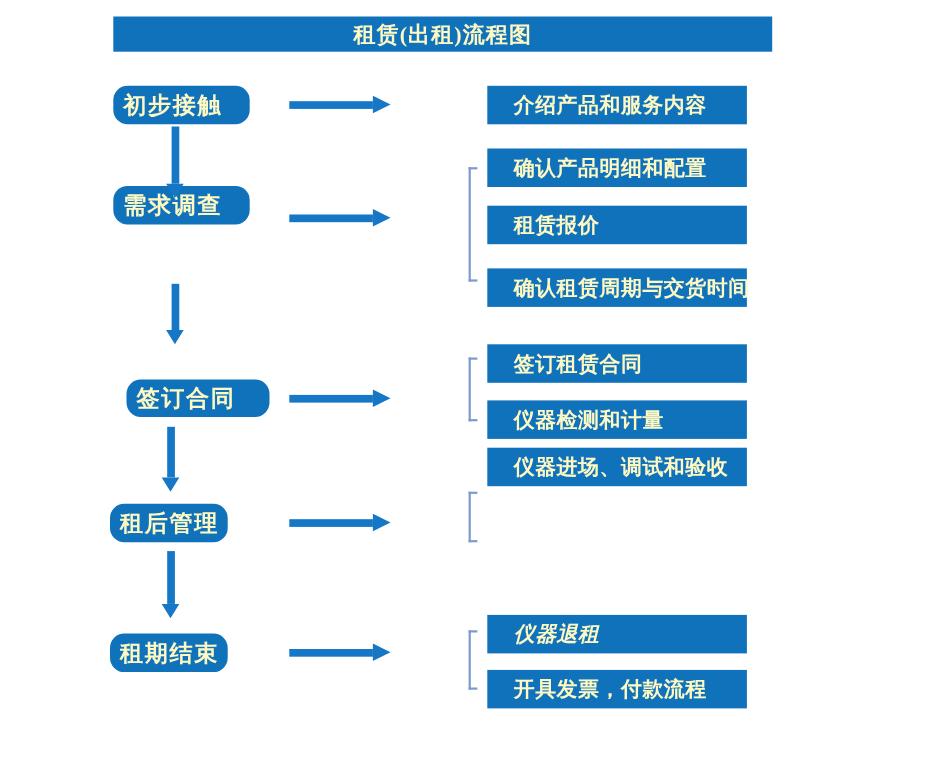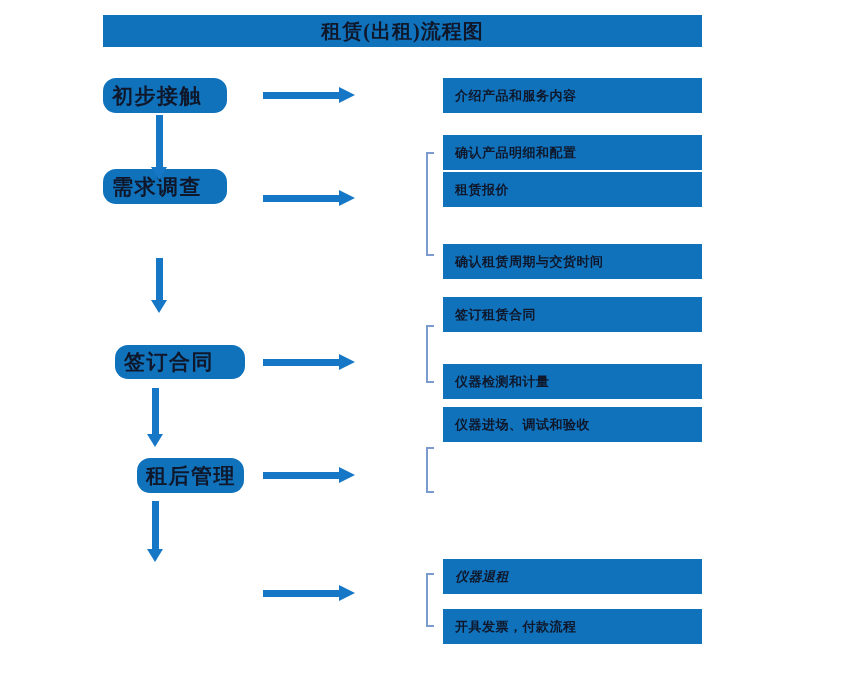--- a/index.html
+++ b/index.html
@@ -8,46 +8,46 @@
     width: 844px;
     height: 688px;
     background: #ffffff;
     font-family: "Liberation Serif", "DejaVu Serif", serif;
     font-weight: bold;
     overflow: hidden;
   }
   .box {
     position: absolute;
     background: var(--box-blue, #1172bc);
-    color: #0f172a;
+    color: #fef9c3;
     font-size: 20px;
     letter-spacing: 1px;
     display: flex;
     align-items: center;
     box-sizing: border-box;
     white-space: nowrap;
   }
   .title {
     left: 103px; top: 15px; width: 599px; height: 32px;
     justify-content: center;
     font-size: 20px;
   }
   .lbox { height: 35px; padding-left: 9px; font-size: 21px; letter-spacing: 1.5px; border-radius: 13px; }
   #s0 { left: 103px; top: 78px;  width: 124px; }
   #s1 { left: 103px; top: 169px; width: 124px; }
   #s2 { left: 115px; top: 345px; width: 130px; height: 34px; }
-  #s3 { left: 100px; top: 458px; width: 107px; margin-left: 37px; }
+  #s3 { left: 100px; top: 458px; width: 107px; }
   #s4 { left: 100px; top: 576px; width: 107px; }
 
-  .rbox { left: 443px; width: 259px; height: 35px; padding-left: 12px; font-size: 13px; letter-spacing: 0.5px; }
+  .rbox { left: 443px; width: 236px; height: 35px; padding-left: 24px; font-size: 19px; letter-spacing: 0.5px; }
   #d0 { top: 78px;  }
   #d1 { top: 135px; }
-  #d2 { top: 172px; }
+  #d2 { top: 187px; }
   #d3 { top: 244px; }
-  #d4 { top: 297px; }
+  #d4 { top: 313px; }
   #d5 { top: 364px; }
   #d6 { top: 407px; }
   #d7 { top: 492px; }
   #d8 { top: 559px; font-style: italic; }
   #d9 { top: 609px; }
 
   
   .harrow { position: absolute; left: 263px; width: 92px; height: 17px; }
   .harrow .shaft {
     position: absolute; left: 0; top: 5px; width: 76px; height: 7px;
@@ -98,20 +98,21 @@
 <body>
 
 <div class="canvas">
 
   <div class="box title">租赁(出租)流程图</div>
 
   <div class="box lbox" id="s0">初步接触</div>
   <div class="box lbox" id="s1">需求调查</div>
   <div class="box lbox" id="s2">签订合同</div>
   <div class="box lbox" id="s3">租后管理</div>
+  <div class="box lbox" id="s4">租期结束</div>
 
   <div class="box rbox" id="d0">介绍产品和服务内容</div>
   <div class="box rbox" id="d1">确认产品明细和配置</div>
   <div class="box rbox" id="d2">租赁报价</div>
   <div class="box rbox" id="d3">确认租赁周期与交货时间</div>
   <div class="box rbox" id="d4">签订租赁合同</div>
   <div class="box rbox" id="d5">仪器检测和计量</div>
   <div class="box rbox" id="d6">仪器进场、调试和验收</div>
   <div class="box rbox" id="d8">仪器退租</div>
   <div class="box rbox" id="d9">开具发票，付款流程</div>

